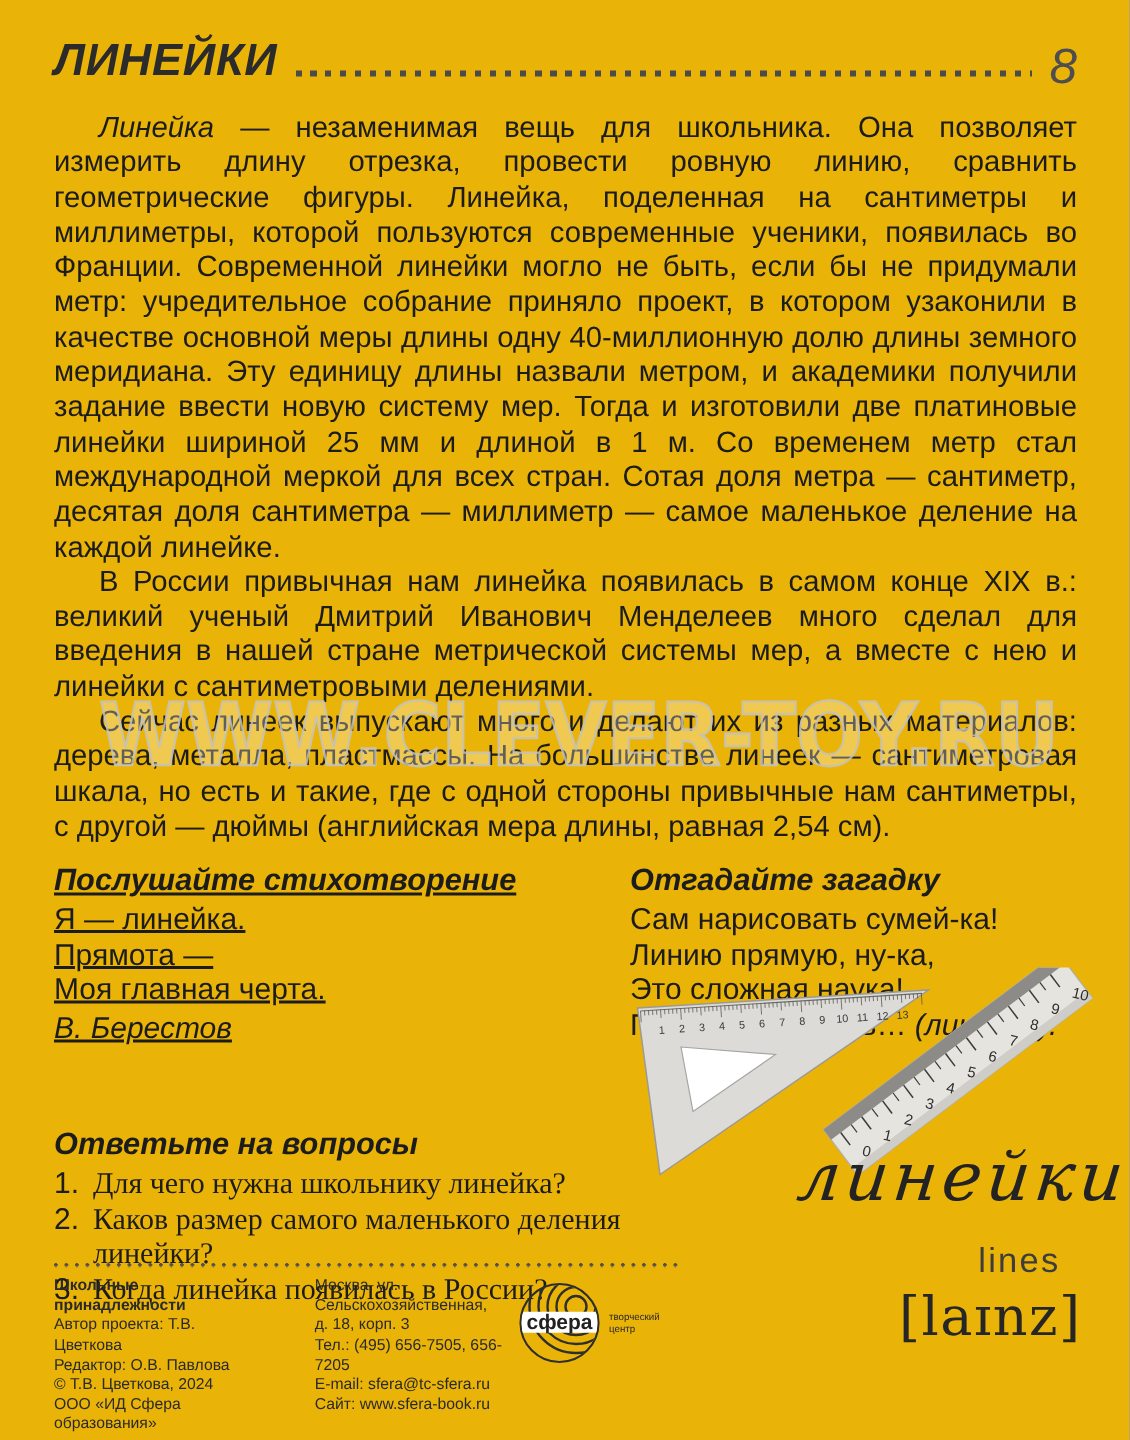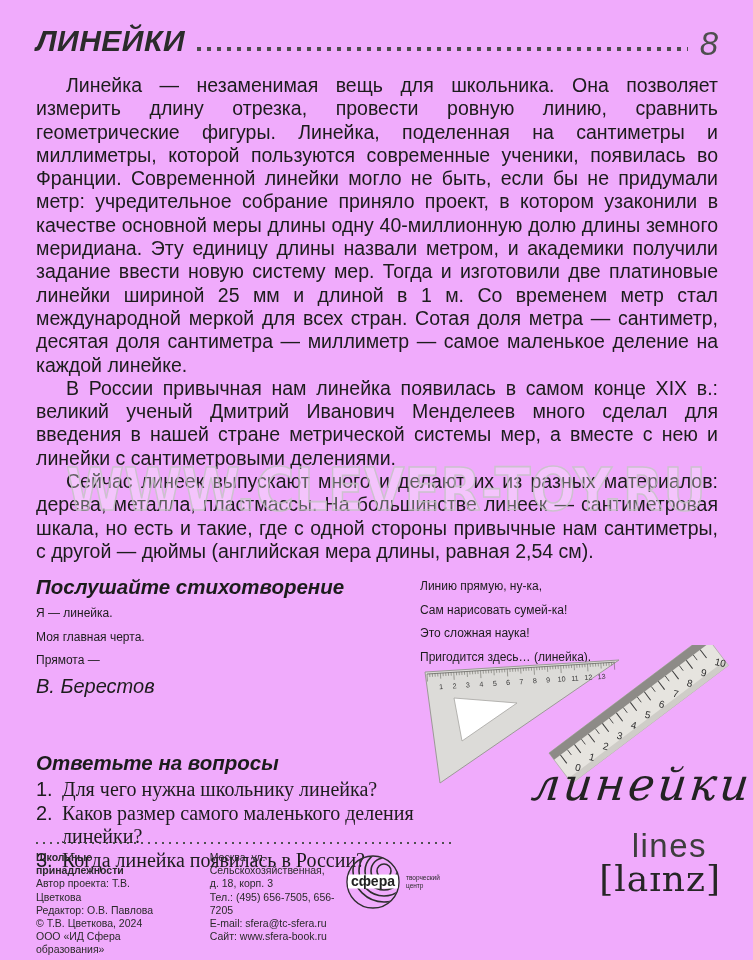--- a/index.html
+++ b/index.html
@@ -1,56 +1,56 @@
 <!DOCTYPE html>
 <html lang="ru"><head>
 <meta charset="utf-8">
 <style>
   * { margin:0; padding:0; box-sizing:border-box; }
   html,body { background:#9a9a9a; }
   .page {
     position:relative; width:753px; height:960px; margin:0 auto;
-    background:#f0abfc; color:#1c1c1c; overflow:hidden;
+    background:#eab308; color:#1c1c1c; overflow:hidden;
     font-family:"Liberation Sans", sans-serif;
   }
   .inner { padding:24px 35px 0 36px; }
 
   
   .title-row { display:flex; align-items:flex-end; gap:12px; margin-bottom:16px; }
   .title { font-size:30px; font-weight:bold; font-style:italic; letter-spacing:.5px; color:#2b2b2b; white-space:nowrap; }
   .leader { flex:1; height:4px; margin-bottom:7px;
     background-image:repeating-linear-gradient(90deg,#4b4b4b 0 4px,transparent 4px 10px); }
   .pagenum { font-size:33px; font-style:italic; color:#4e4e4e; line-height:.85; }
 
   
   .article p { font-size:19.5px; line-height:23.3px; text-align:justify; text-indent:30px; hyphens:auto; }
-  .it { }
+  .it { font-style:italic; }
 
   
   .watermark { position:absolute; left:58px; top:438px; pointer-events:none; opacity:.85; }
 
   
   .cols { display:flex; margin-top:12px; }
-  .col-poem { width:384px; }
+  .col-poem { width:384px;text-decoration:underline; }
   .col-riddle { flex:1; }
   .sec-head { font-size:20.5px; font-weight:bold; font-style:italic; margin-bottom:3px; }
-  .verse { font-size:12px; line-height:23.6px; }
+  .verse { font-size:20px; line-height:23.6px; }
   .author { font-size:20px; font-style:italic; margin-top:2px; }
 
   
   .questions { margin-top:53px; width:400px; }
   .q-item { display:flex; font-size:20px; line-height:23.6px; }
   .q-num { width:26px; flex:0 0 26px; }
   .q-text { flex:1;font-family:Liberation Serif, serif; }
 
   
   .rulers-svg { position:absolute; left:413px; top:645px; }
   .cursive-word { position:absolute; left:532px; top:758px; font-family:"DejaVu Serif", serif;
     font-style:italic; font-size:45px; letter-spacing:3px; color:#232323; transform:skewX(-6deg); }
-  .eng-word { position:absolute; right:46px; top:827px; font-size:33px; color:#3d3d3d; letter-spacing:1.5px; }
+  .eng-word { position:absolute; right:46px; top:827px; font-size:23px; color:#3d3d3d; letter-spacing:1.5px; }
   .transcription { position:absolute; right:32px; top:858px; font-family:"DejaVu Serif", serif;
     font-size:36px; color:#262626; letter-spacing:1px;margin-left:12px; }
 
   
   .footer { position:absolute; left:36px; top:842px; width:420px; }
   .footer-dots { height:3px; margin-bottom:6px;
     background-image:radial-gradient(circle at 1.2px 1.2px, #4f4f4f 1.1px, transparent 1.3px);
     background-size:7px 3px; background-repeat:repeat-x; }
   .footer-cols { display:flex; gap:0; }
   .f-col { font-size:10.5px; line-height:13.2px; color:#2a2a2a; }
@@ -74,27 +74,28 @@
     <div class="article">
       <p><span class="it">Линейка</span><span> — незаменимая вещь для школьника. Она позволяет измерить длину отрезка, провести ровную линию, сравнить геометрические фигуры. Линейка, поделенная на сантиметры и миллиметры, которой пользуются современные ученики, появилась во Франции. Современной линейки могло не быть, если бы не придумали метр: учредительное собрание приняло проект, в котором узаконили в качестве основной меры длины одну 40-миллионную долю длины земного меридиана. Эту единицу длины назвали метром, и академики получили задание ввести новую систему мер. Тогда и изготовили две платиновые линейки шириной 25 мм и длиной в 1 м. Со временем метр стал международной меркой для всех стран. Сотая доля метра — сантиметр, десятая доля сантиметра — миллиметр — самое маленькое деление на каждой линейке.</span></p>
       <p>В России привычная нам линейка появилась в самом конце XIX в.: великий ученый Дмитрий Иванович Менделеев много сделал для введения в нашей стране метрической системы мер, а вместе с нею и линейки с сантиметровыми делениями.</p>
       <p>Сейчас линеек выпускают много и делают их из разных материалов: дерева, металла, пластмассы. На большинстве линеек — сантиметровая шкала, но есть и такие, где с одной стороны привычные нам сантиметры, с другой — дюймы (английская мера длины, равная 2,54 см).</p>
     </div>
 
     <div class="cols">
       <div class="col-poem">
         <div class="sec-head">Послушайте стихотворение</div>
         <div class="verse">Я — линейка.</div>
+        <div class="verse">Прямота —</div>
         <div class="verse">Моя главная черта.</div>
-        <div class="verse">Прямота —</div>
         <div class="author">В. Берестов</div>
       </div>
       <div class="col-riddle">
+        <div class="sec-head">Отгадайте загадку</div>
+        <div class="verse">Сам нарисовать сумей-ка!</div>
         <div class="verse">Линию прямую, ну-ка,</div>
-        <div class="verse">Сам нарисовать сумей-ка!</div>
         <div class="verse">Это сложная наука!</div>
         <div class="verse"><span>Пригодится здесь… </span><span class="it">(линейка).</span></div>
       </div>
     </div>
 
     <div class="questions">
       <div class="sec-head">Ответьте на вопросы</div>
       <div class="q-item">
         <span class="q-num">1.</span>
         <span class="q-text">Для чего нужна школьнику линейка?</span>

